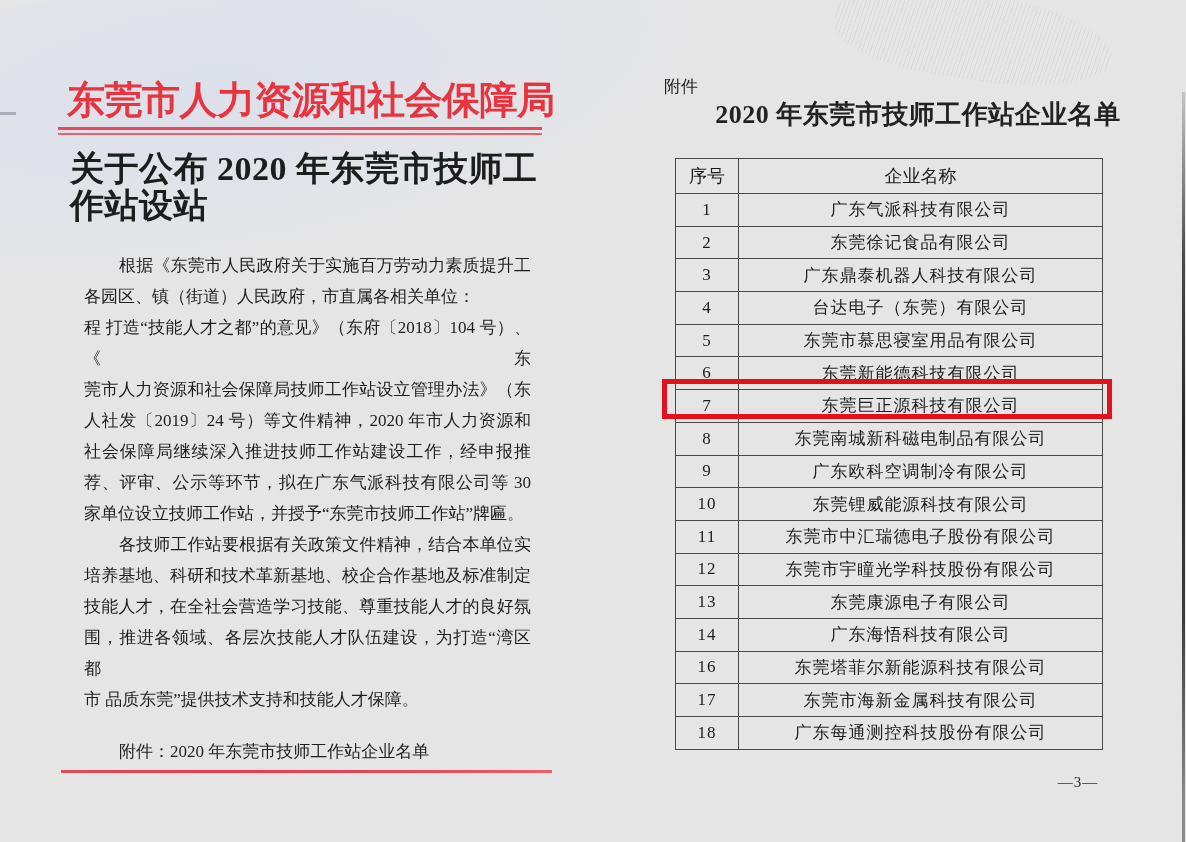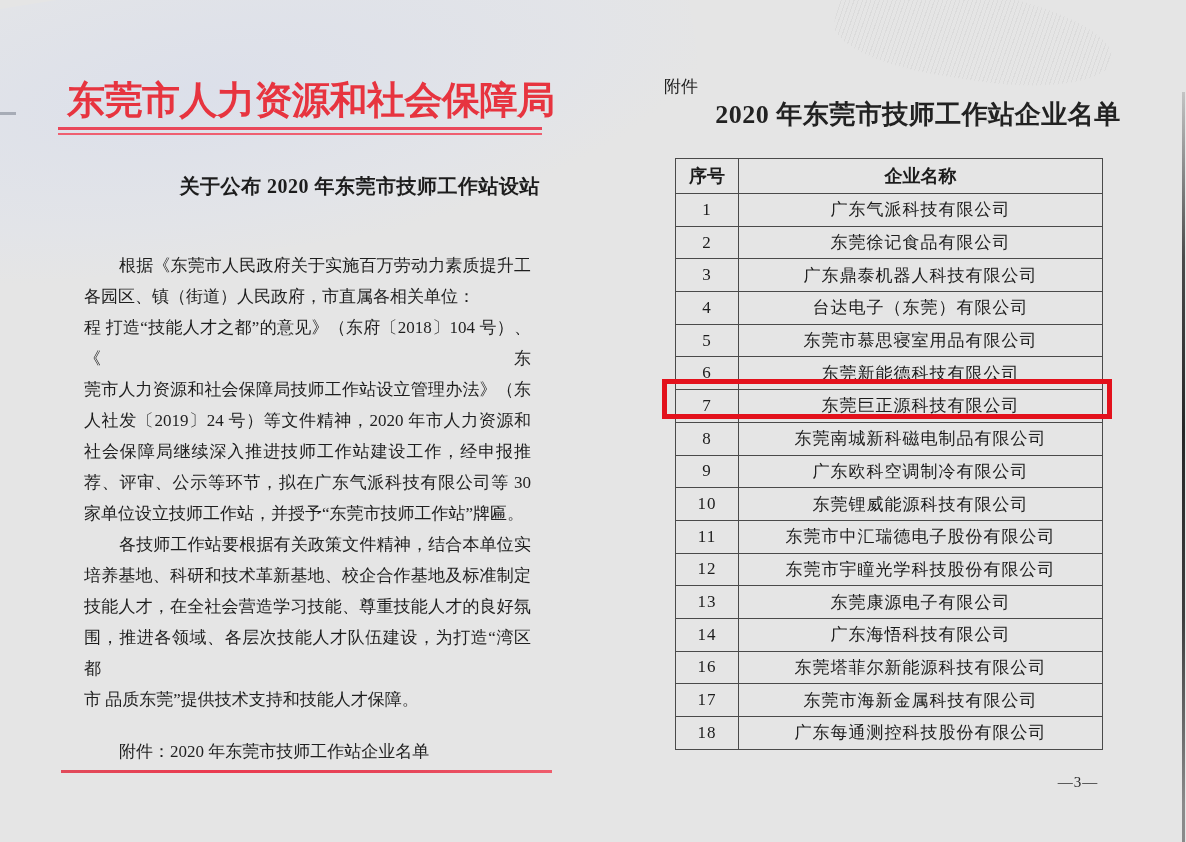--- a/index.html
+++ b/index.html
@@ -39,22 +39,22 @@
     position:absolute;left:67px;top:80px;width:470px;margin:0;
     font-family:"Liberation Sans","DejaVu Sans",sans-serif;
     font-weight:900;font-size:38px;line-height:40px;letter-spacing:-0.5px;
     color:#e7343f;white-space:nowrap;
   }
   .letterhead-rule{
     position:absolute;left:58px;top:127px;width:484px;height:3px;
     border-top:3px solid #e9475a;border-bottom:2px solid #ef5f70;
   }
   .doc-title{
-    position:absolute;left:70px;top:168px;width:470px;
-    text-align:right;font-weight:bold;font-size:20px;line-height:37px;
+    position:absolute;left:70px;top:150px;width:470px;
+    text-align:left;font-weight:bold;font-size:34px;line-height:37px;
     color:#1d1d1d;letter-spacing:0.5px;
   }
   .notice-body{
     position:absolute;left:84px;top:250px;width:447px;
     font-size:17px;line-height:31px;color:#1e1e1e;
   }
   .ln{white-space:nowrap;}
   .just{text-align:justify;text-align-last:justify;white-space:normal;}
   .indent{text-indent:35px;}
   .attachment-note{
@@ -79,21 +79,21 @@
     position:absolute;left:675px;top:158px;width:428px;
     border-collapse:collapse;table-layout:fixed;
     font-size:17px;color:#1c1c1c;
   }
   .company-table th,.company-table td{
     border:1px solid #4a4a4a;
     text-align:center;vertical-align:middle;
     padding:0;overflow:hidden;white-space:nowrap;
   }
   .company-table{border:1.5px solid #333;}
-  .company-table th{height:34px;font-size:18px;font-weight:bold;}
+  .company-table th{height:34px;font-size:18px;font-weight:normal;}
   .company-table td{height:31.7px;letter-spacing:1px;}
   .col-no{width:62px;}
   .highlight-box{
     position:absolute;left:662px;top:379px;width:450px;height:40px;
     border:5px solid #e3111c;box-sizing:border-box;
     pointer-events:none;
   }
   .page-number{
     position:absolute;left:1038px;top:774px;width:80px;
     text-align:center;font-size:15px;color:#2a2a2a;letter-spacing:1px;

